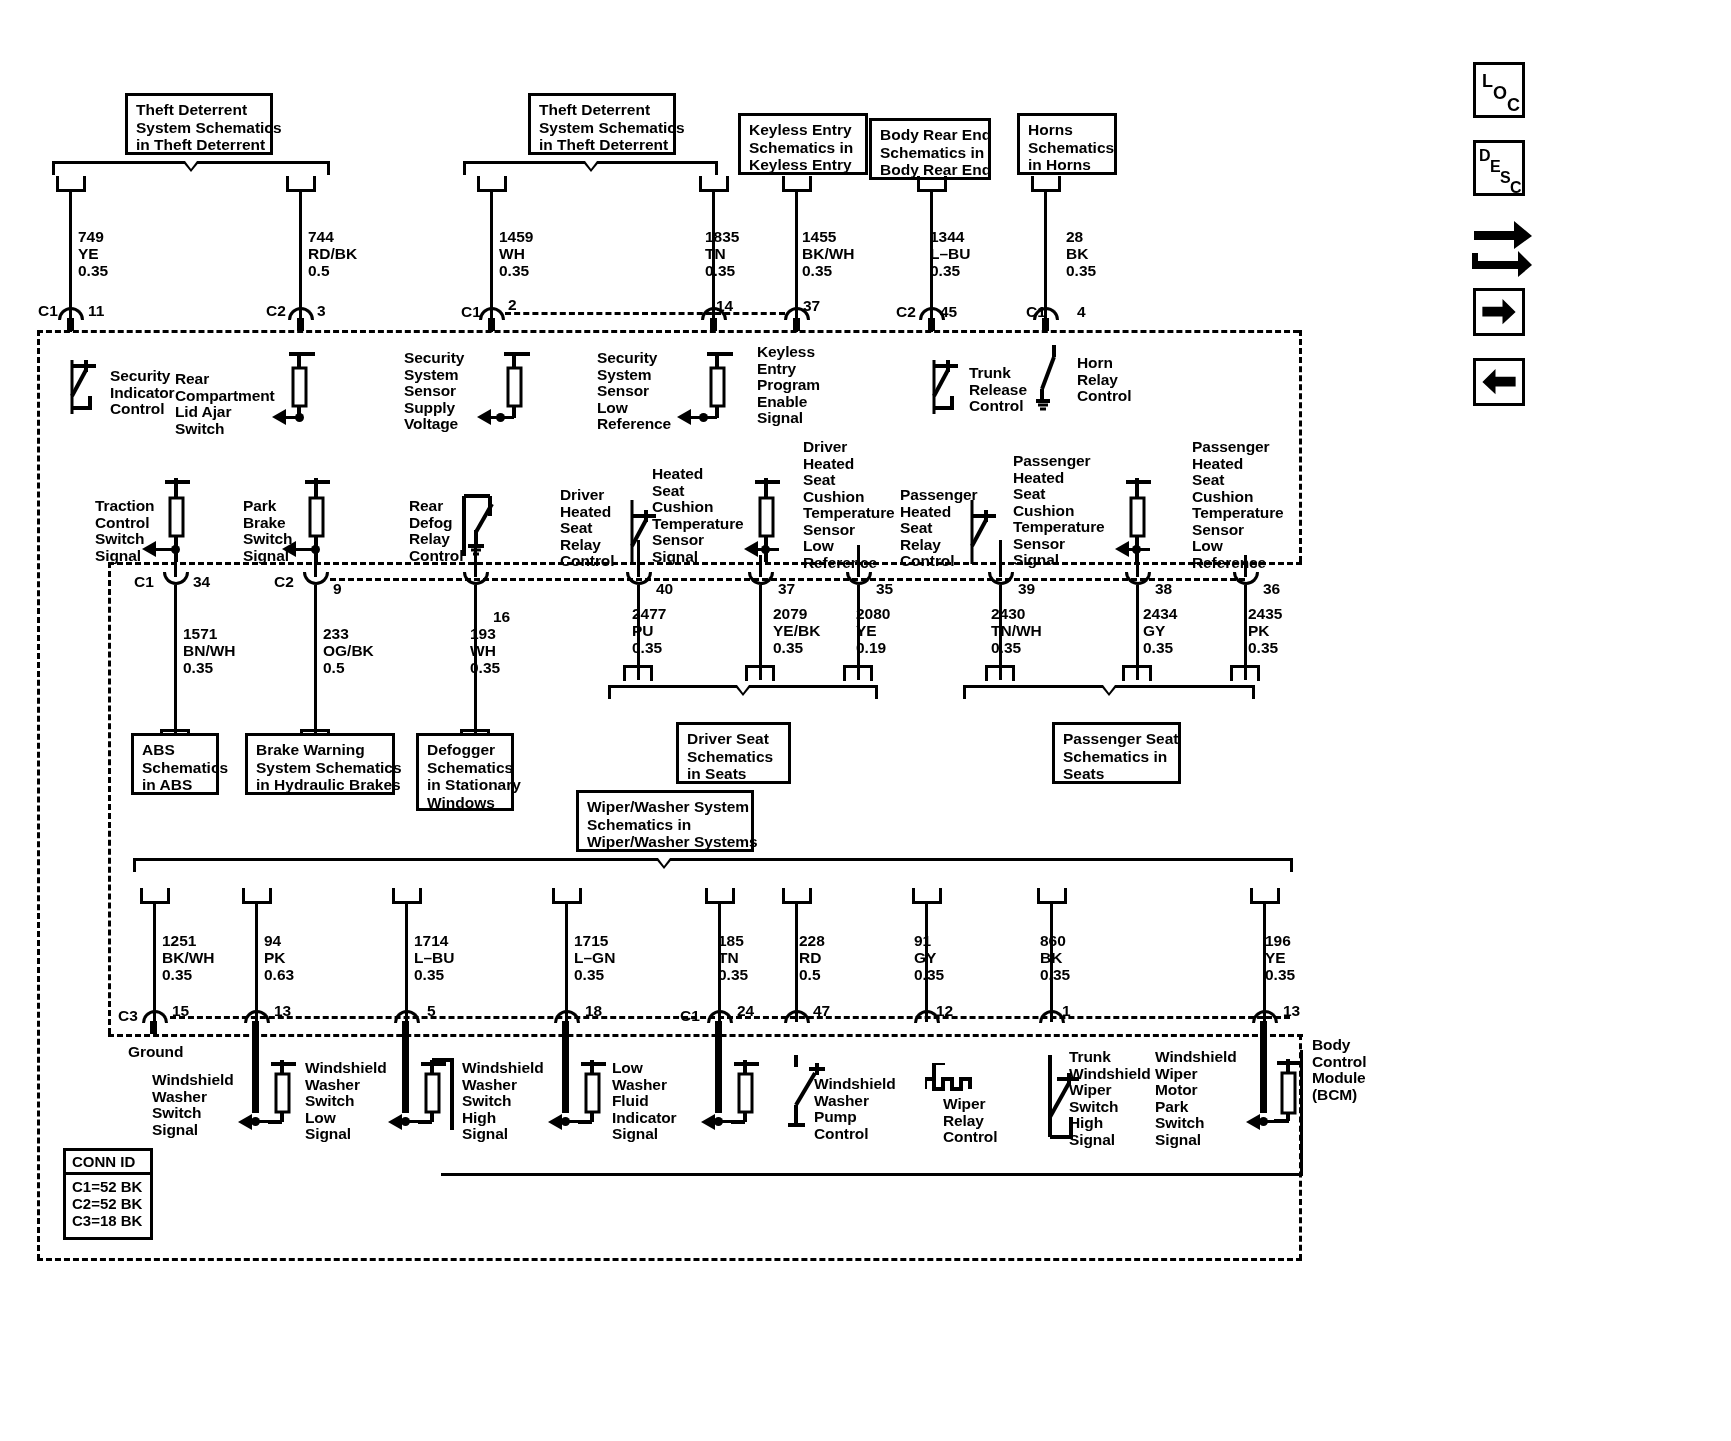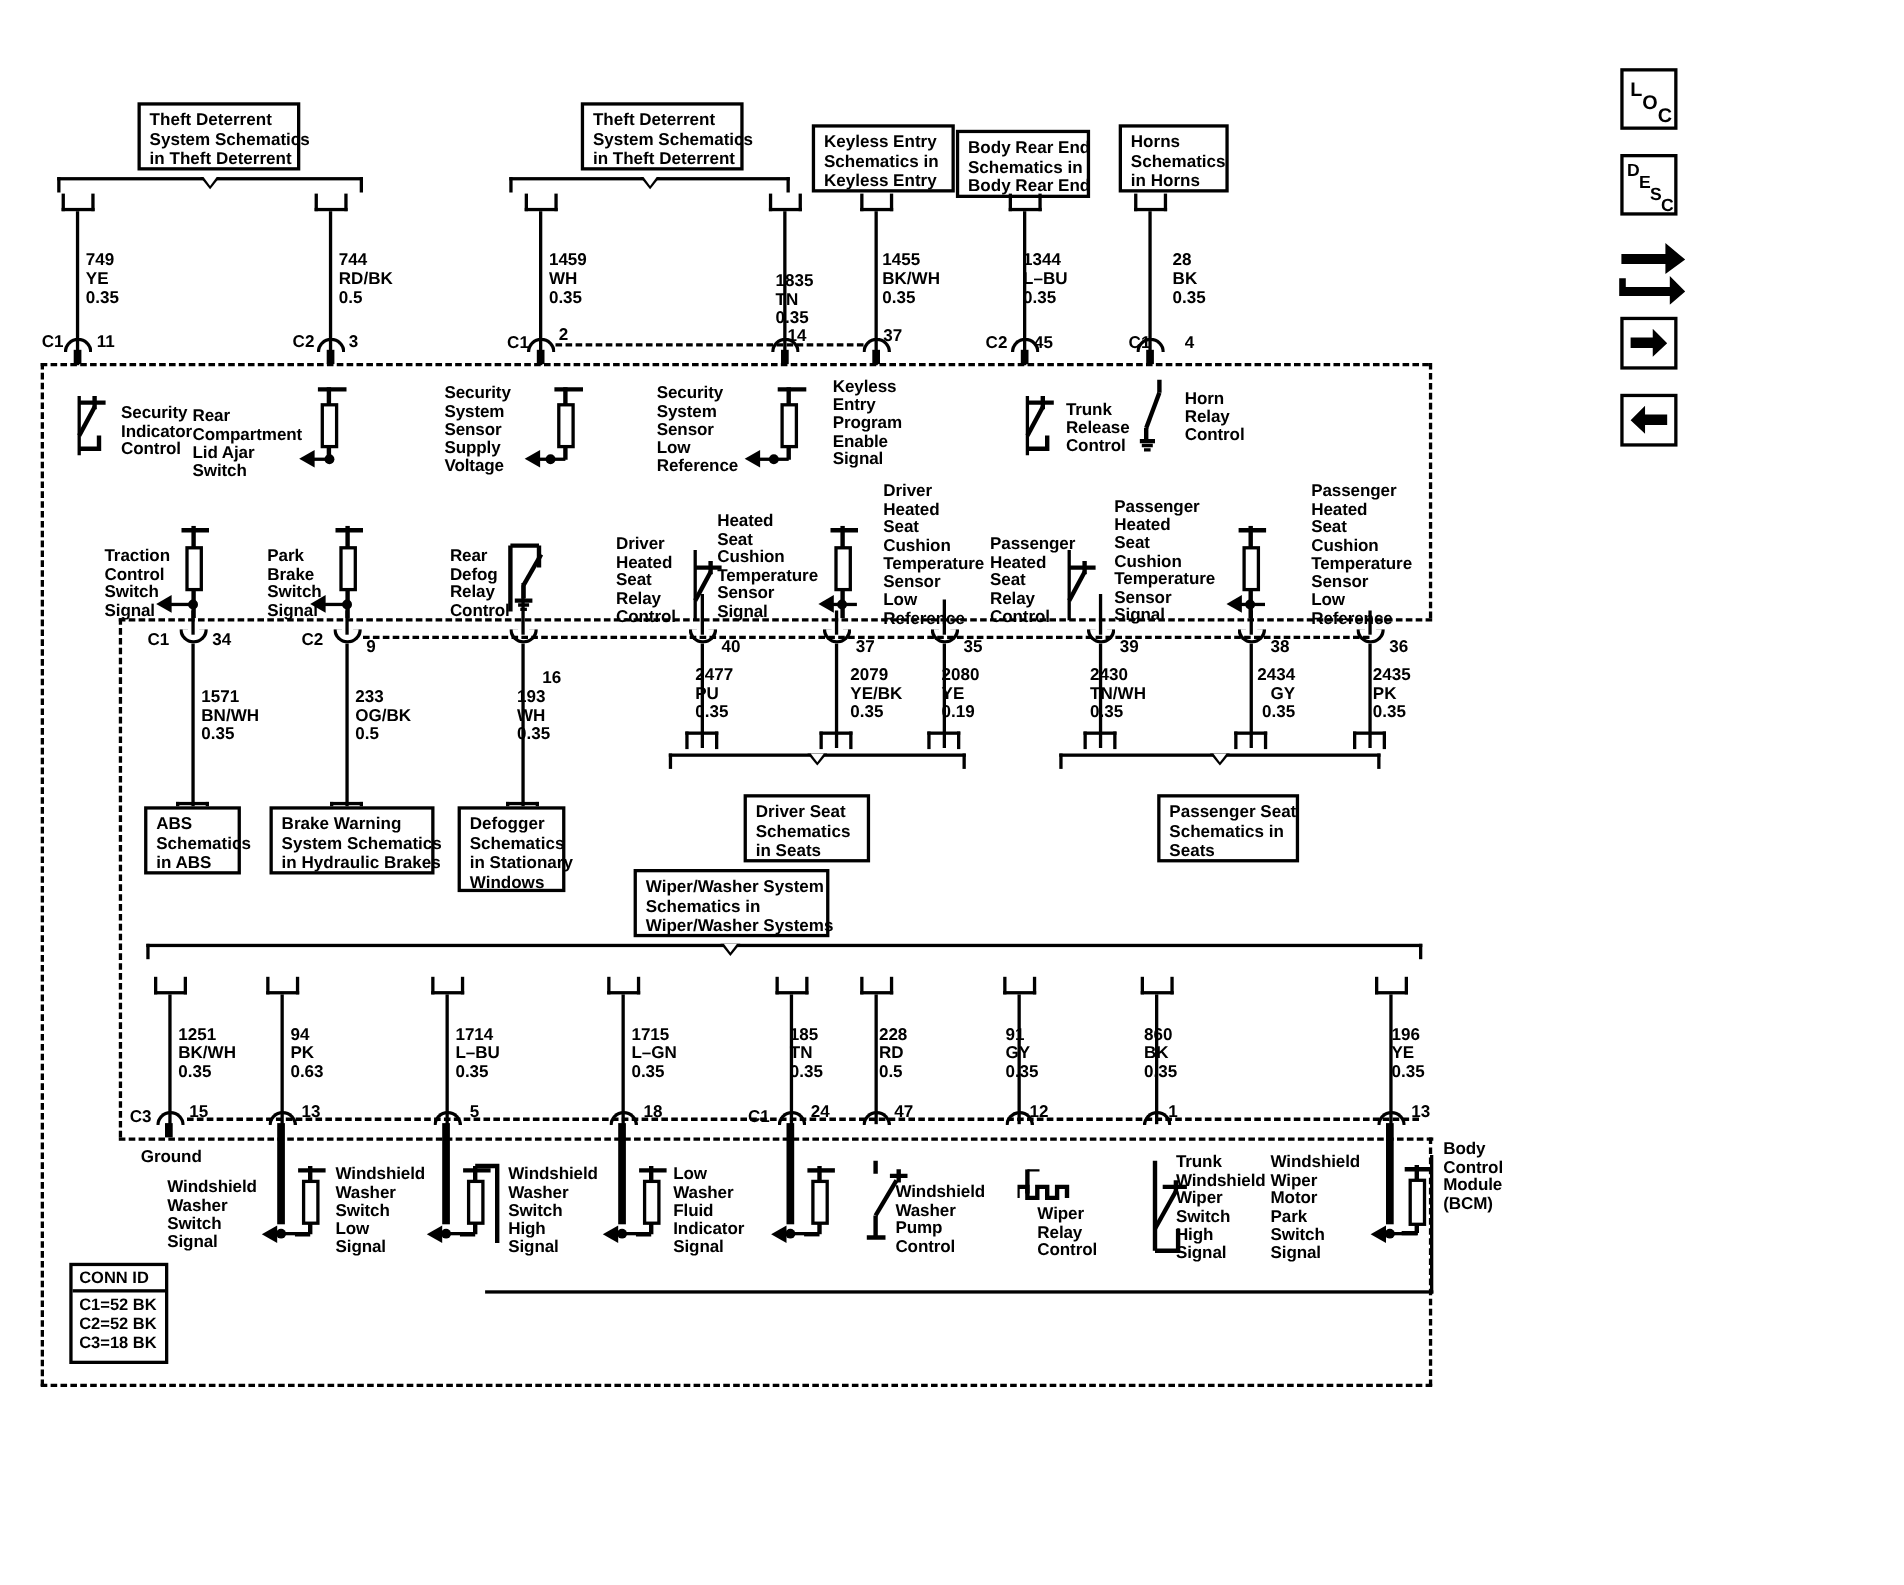--- a/index.html
+++ b/index.html
@@ -152,21 +152,21 @@
   <div class="wire" style="left:499px;top:228px;">1459
 WH
 0.35</div>
   <div class="pin" style="left:461px;top:303px;">C1</div>
   <div class="pin" style="left:508px;top:296px;">2</div>
   <div class="pinarc" style="left:479px;top:307px;"></div>
   <div class="pinstub" style="left:488px;top:318px;"></div>
 
   <div class="term" style="left:699px;top:176px;"></div>
   <div class="vline" style="left:712px;top:192px;height:140px;"></div>
-  <div class="wire" style="left:705px;top:228px;margin-top:19px;">1835
+  <div class="wire" style="left:705px;top:228px;">1835
 TN
 0.35</div>
   <div class="pin" style="left:716px;top:297px;">14</div>
   <div class="pinarc" style="left:701px;top:307px;"></div>
   <div class="pinstub" style="left:710px;top:318px;"></div>
 
   <div class="term" style="left:782px;top:176px;"></div>
   <div class="vline" style="left:795px;top:192px;height:140px;"></div>
   <div class="wire" style="left:802px;top:228px;">1455
 BK/WH
@@ -499,21 +499,21 @@
   <div class="vline" style="left:999px;top:585px;height:95px;"></div>
   <div class="wire" style="left:991px;top:605px;">2430
 TN/WH
 0.35</div>
   <div class="term" style="left:985px;top:665px;border-bottom:none;border-top:3px solid #000;"></div>
 
   <div class="vline" style="left:1136px;top:555px;height:22px;"></div>
   <div class="pinarc down" style="left:1125px;top:572px;"></div>
   <div class="pin" style="left:1155px;top:580px;">38</div>
   <div class="vline" style="left:1136px;top:585px;height:95px;"></div>
-  <div class="wire" style="left:1143px;top:605px;text-align:right;">2434
+  <div class="wire" style="left:1143px;top:605px;">2434
 GY
 0.35</div>
   <div class="term" style="left:1122px;top:665px;border-bottom:none;border-top:3px solid #000;"></div>
 
   <div class="vline" style="left:1244px;top:555px;height:22px;"></div>
   <div class="pinarc down" style="left:1233px;top:572px;"></div>
   <div class="pin" style="left:1263px;top:580px;">36</div>
   <div class="vline" style="left:1244px;top:585px;height:95px;"></div>
   <div class="wire" style="left:1248px;top:605px;">2435
 PK

